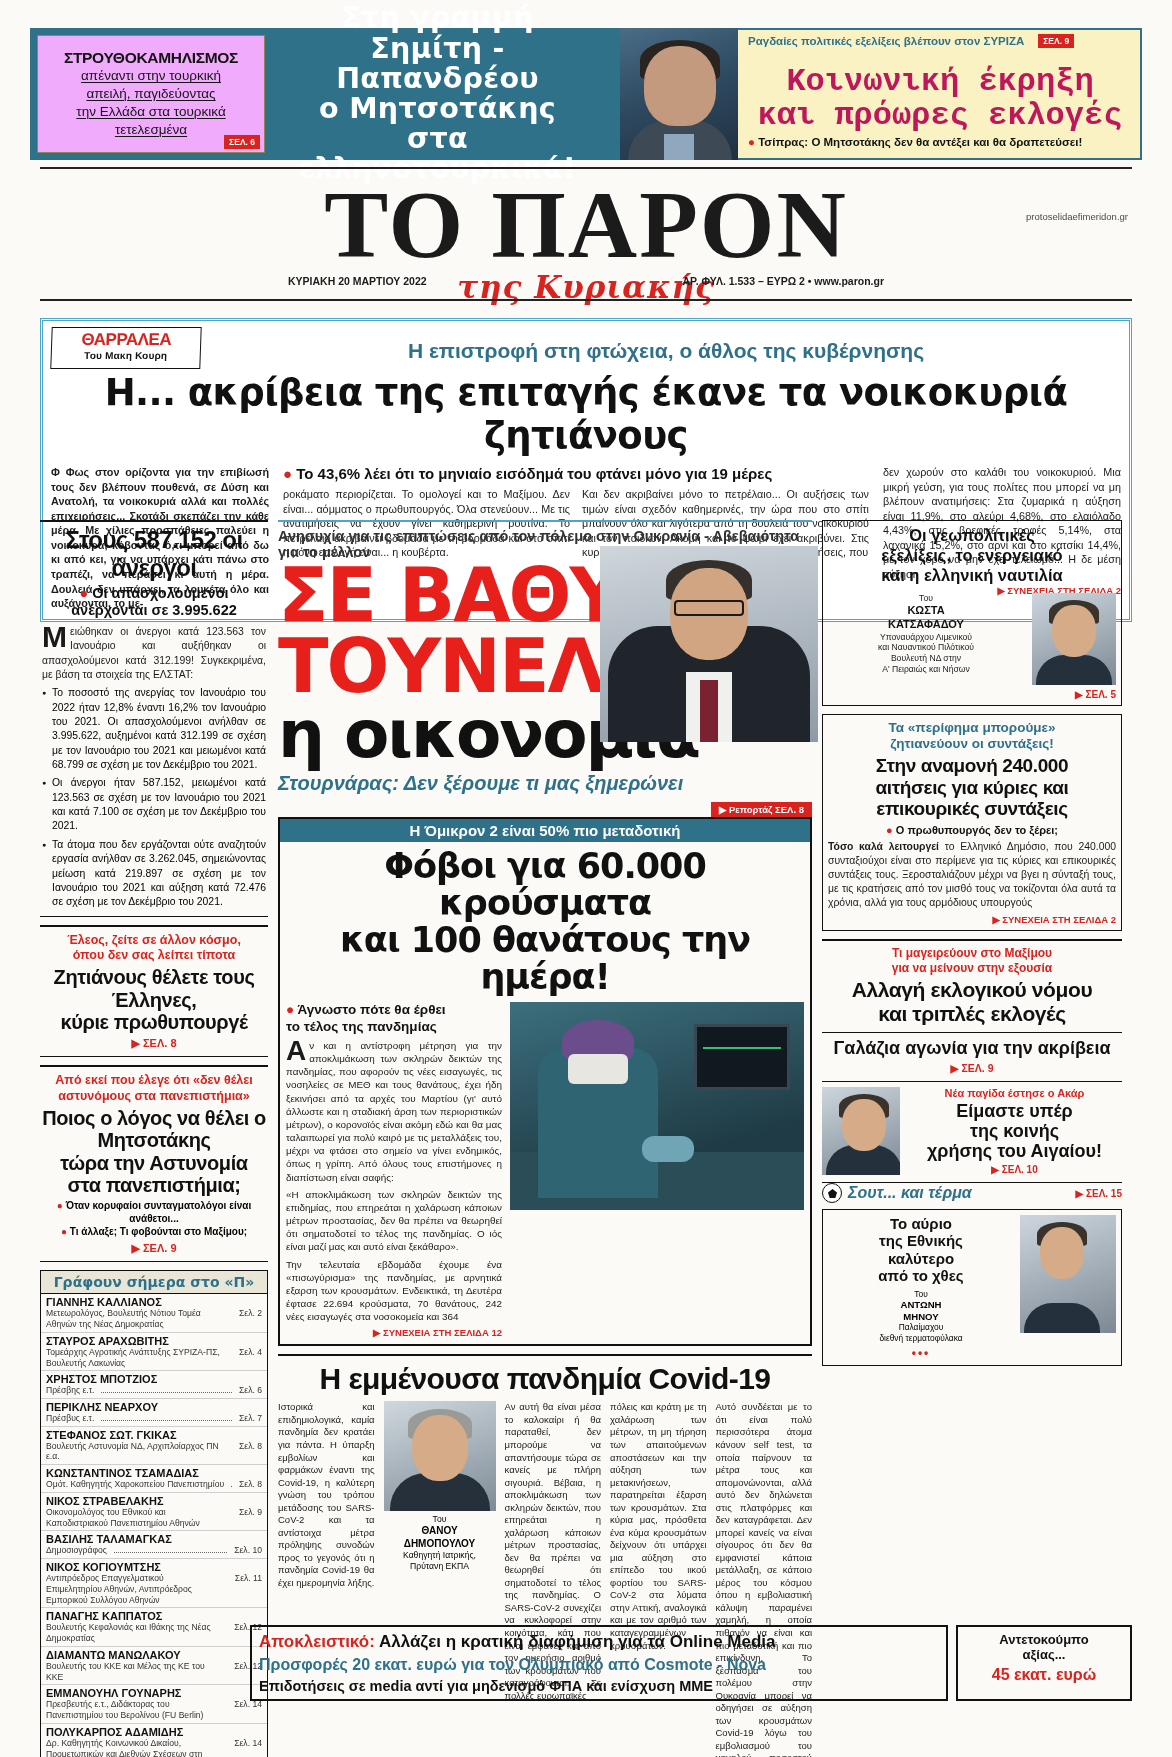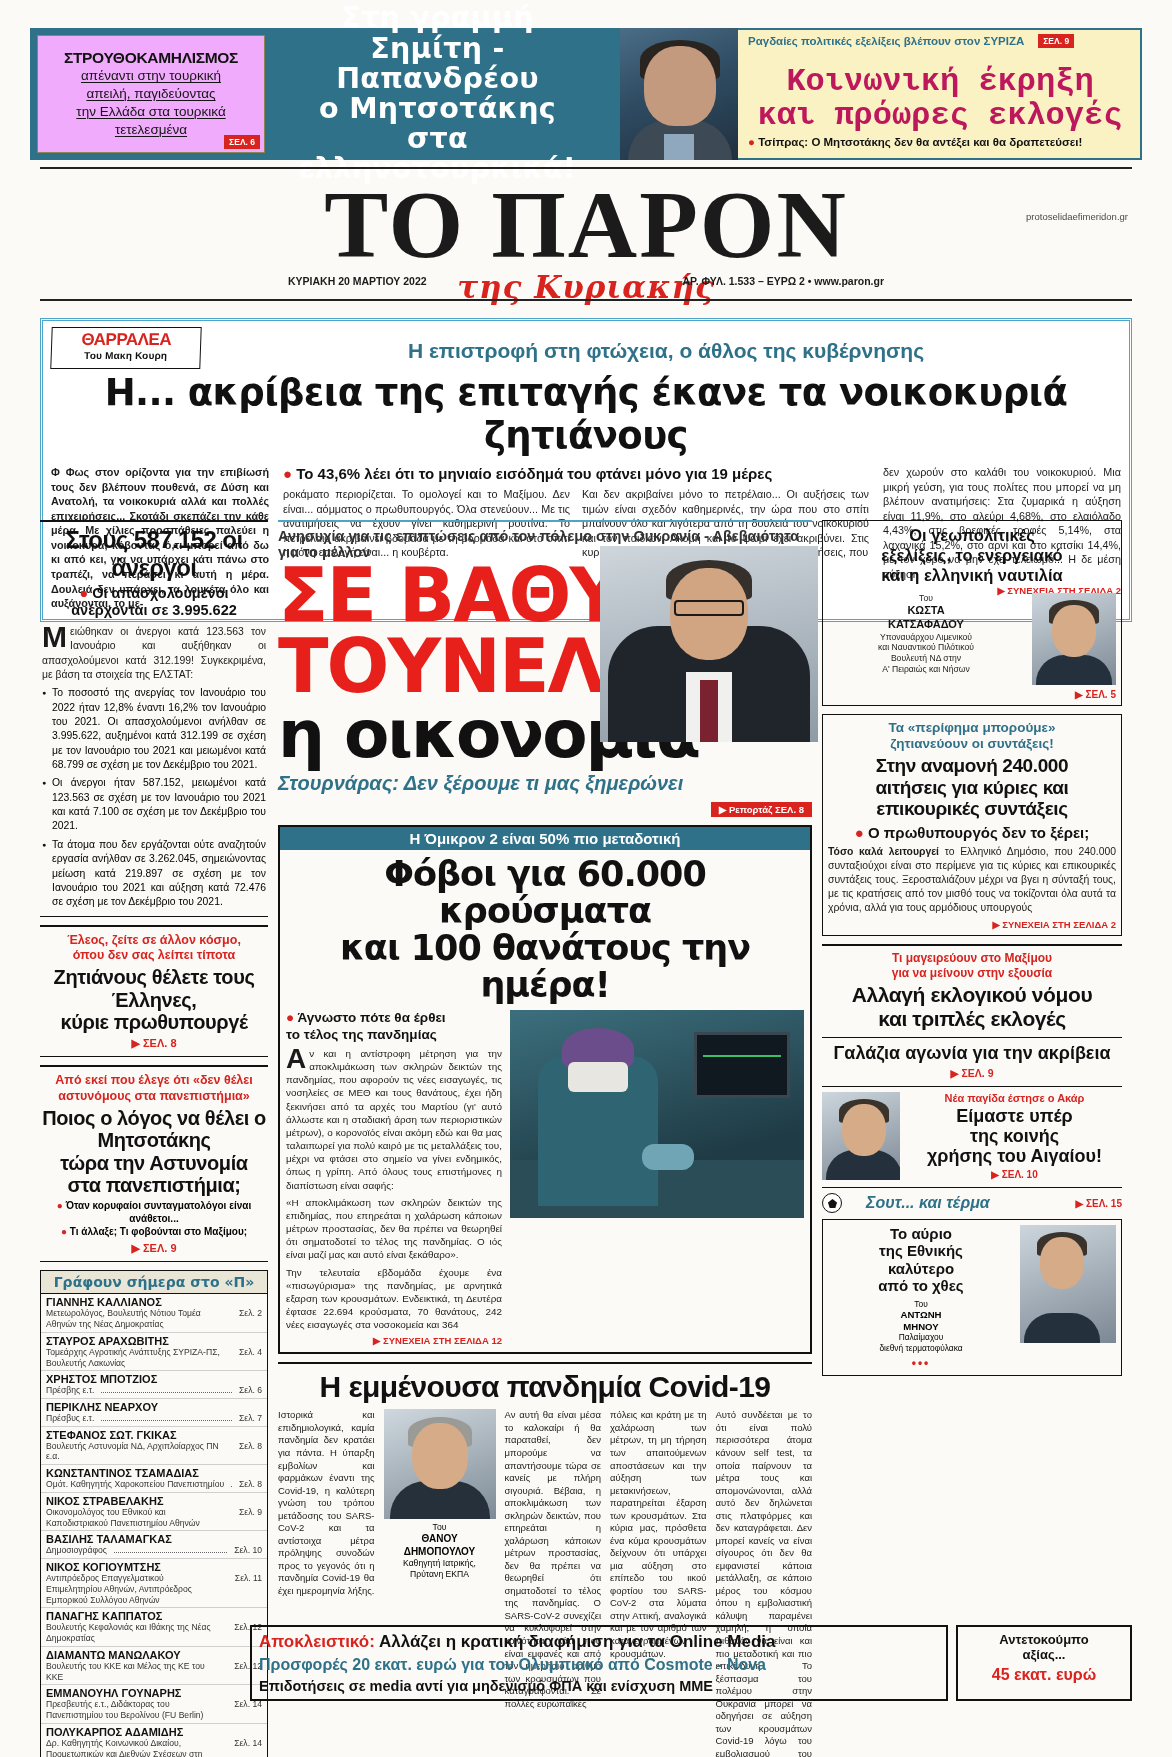--- a/index.html
+++ b/index.html
@@ -110,21 +110,21 @@
   .cPhoto { position:absolute; right:-6px; top:26px; width:218px; height:196px; overflow:hidden; background:linear-gradient(170deg,#cfd6dc,#8e9aa5); }
   .cPhoto .suit { position:absolute; left:8px; bottom:0; width:202px; height:116px; background:#20252c; border-radius:50px 50px 0 0;}
   .cPhoto .shirtc { position:absolute; left:86px; bottom:0; width:46px; height:70px; background:#f0f0ee; transform:rotate(0deg);}
   .cPhoto .tie { position:absolute; left:100px; bottom:0; width:18px; height:62px; background:#7a2230; }
   .cPhoto .facec { position:absolute; left:70px; top:22px; width:78px; height:92px; border-radius:46%; background:#d2a582; }
   .cPhoto .hairc { position:absolute; left:66px; top:14px; width:86px; height:40px; border-radius:50% 50% 10% 10%; background:#35302c; }
   .cPhoto .glass { position:absolute; left:74px; top:54px; width:70px; height:16px; border:2.5px solid #1a1a1a; border-radius:4px; }
   .repo { text-align:right; margin-top:4px; }
   .repo span { background:#d8231f; color:#fff; font-size:9.5px; font-weight:700; padding:2px 8px; }
 
-  .covidBox { border:2px solid #111; margin-top:8px; }
+  .covidBox { border:2px solid #111; }
   .covidBar { background:#2e7189; color:#fff; text-align:center; font-size:15px; font-weight:700; padding:3px 0; }
   .covidHead { text-align:center; font-size:35px; font-weight:800; color:#111; line-height:1.06; padding:6px 4px 2px; letter-spacing:-1px; font-family:"DejaVu Sans", sans-serif;}
   .covidCols { display:flex; gap:8px; padding:4px 6px 6px; }
   .covidL { width:216px; }
   .covidL .cdek { font-size:13.5px; font-weight:700; color:#111; line-height:1.2; }
   .covidL .cdek .bullet { color:#d8231f; }
   .covidL p { font-size:9.9px; line-height:1.33; text-align:justify; margin-top:4px; color:#1b1b1b;}
   .covidL p .dc { float:left; font-size:28px; font-weight:700; line-height:0.85; padding-right:3px; }
   .covidR { flex:1; }
   .opPhoto { width:100%; height:208px; background:linear-gradient(165deg,#3c6f7d,#1f3b45 70%); position:relative; overflow:hidden; }
@@ -155,38 +155,38 @@
   .rBox .by .nm { font-weight:700; font-size:11px; color:#111; }
   .rMug { width:84px; height:92px; margin:4px auto 0; background:linear-gradient(160deg,#cdd6dd,#7c8894); position:relative; overflow:hidden;}
   .rMug .f { position:absolute; left:20px; top:12px; width:44px; height:52px; border-radius:46%; background:#d6ab88;}
   .rMug .h { position:absolute; left:17px; top:7px; width:50px; height:24px; border-radius:50% 50% 10% 10%; background:#3a332c;}
   .rMug .s { position:absolute; left:4px; bottom:0; width:76px; height:30px; border-radius:28px 28px 0 0; background:#24303b;}
   .rSel { text-align:right; font-size:10px; font-weight:800; color:#d8231f; margin-top:4px; }
 
   .rBox2 { border:1.5px solid #111; padding:5px; margin-top:8px; }
   .rBox2 .k { text-align:center; font-size:13.5px; font-weight:700; color:#2e7189; line-height:1.18;}
   .rBox2 h4 { text-align:center; font-size:19px; font-weight:800; color:#111; line-height:1.13; margin-top:3px; letter-spacing:-0.4px;}
-  .rBox2 .dek { font-size:15px; font-weight:700; color:#111; margin-top:4px; text-align:center;}
+  .rBox2 .dek { font-size:11px; font-weight:700; color:#111; margin-top:4px; text-align:center;}
   .rBox2 .dek .bullet { color:#d8231f; }
   .rBox2 p { font-size:10.4px; line-height:1.36; text-align:justify; margin-top:4px; color:#1b1b1b;}
   .rBox2 p b { font-weight:700; }
 
   .rBox3 { margin-top:8px; border-top:2px solid #111; padding-top:5px; }
   .rBox3 .k { text-align:center; font-size:12px; font-weight:700; color:#d8231f; line-height:1.2;}
   .rBox3 h4 { text-align:center; font-size:21px; font-weight:800; color:#111; line-height:1.13; margin-top:3px; letter-spacing:-0.4px;}
   .rBox3 .h5 { text-align:center; font-size:18px; font-weight:800; color:#111; margin-top:6px; border-top:1px solid #111; padding-top:5px;}
   .rBox3 .sel { text-align:center; font-size:10.5px; font-weight:800; color:#d8231f; margin-top:3px;}
 
   .rBox4 { margin-top:7px; border-top:1px solid #111; padding-top:5px; display:flex; gap:7px; }
   .rBox4 .txt { flex:1; text-align:center; }
   .rBox4 .k { font-size:11px; font-weight:700; color:#d8231f; }
   .rBox4 h4 { font-size:18px; font-weight:800; color:#111; line-height:1.12; margin-top:2px; }
   .rBox4 .sel { font-size:10px; font-weight:800; color:#d8231f; margin-top:3px;}
 
-  .sportBar { margin-top:7px; display:flex; align-items:center; gap:24px; border-top:1px solid #111; padding-top:5px;}
+  .sportBar { margin-top:7px; display:flex; align-items:center; gap:6px; border-top:1px solid #111; }
   .ball { width:20px; height:20px; border-radius:50%; background:#fff; border:1.5px solid #111; position:relative;}
   .ball:after{content:"";position:absolute;left:5px;top:5px;width:9px;height:9px;background:#111;clip-path:polygon(50% 0,100% 38%,81% 100%,19% 100%,0 38%);}
   .sportBar .s1 { font-size:16px; font-weight:800; color:#2e7189; font-style:italic;}
   .sportBar .s2 { margin-left:auto; font-size:10px; font-weight:800; color:#d8231f;}
 
   .rBox5 { margin-top:6px; display:flex; gap:6px; border:1.5px solid #111; padding:5px;}
   .rBox5 .txt { flex:1; text-align:center; }
   .rBox5 h4 { font-size:15px; font-weight:800; color:#111; line-height:1.16; }
   .rBox5 .by { font-size:8.4px; line-height:1.22; margin-top:4px;}
   .rBox5 .by .nm { font-weight:700; font-size:9.6px; }

